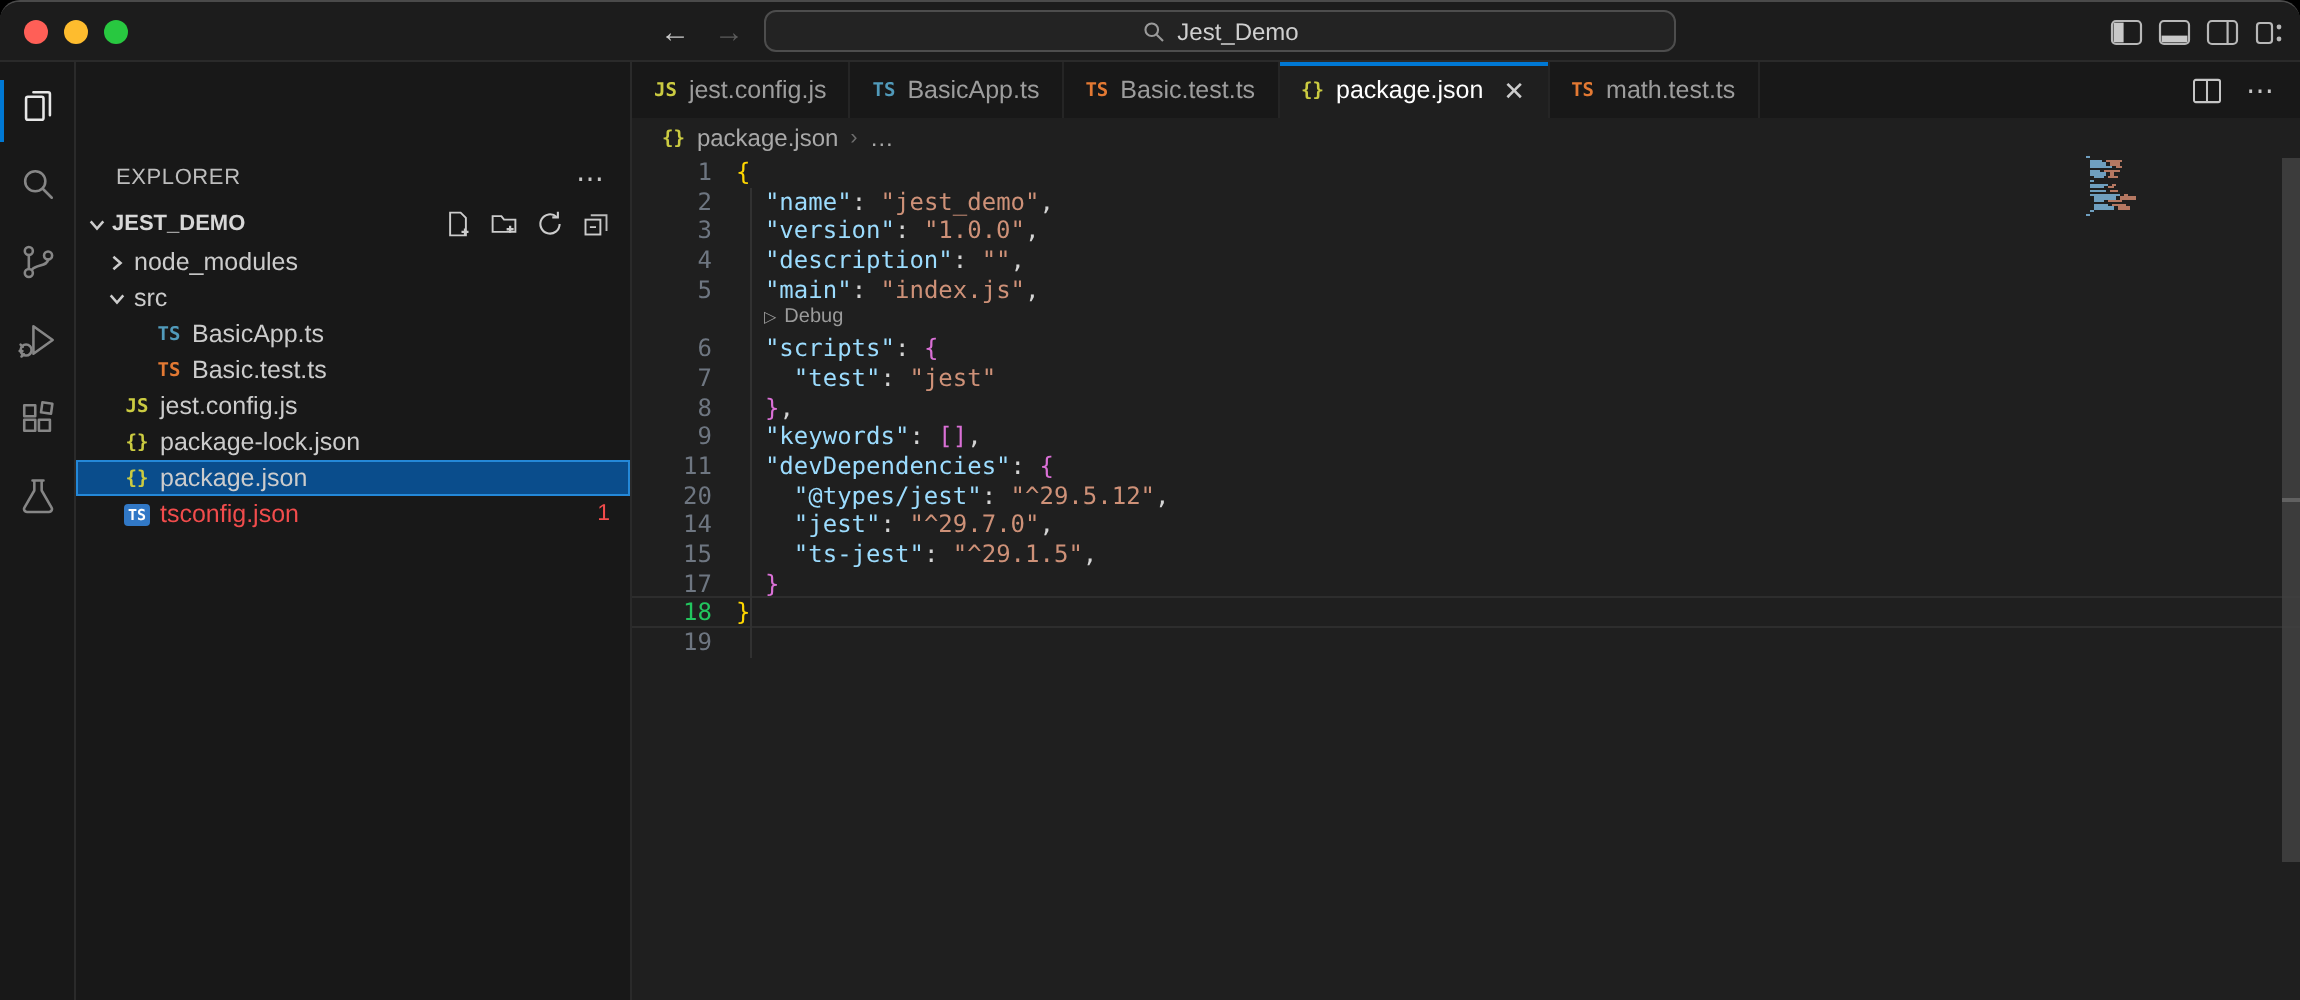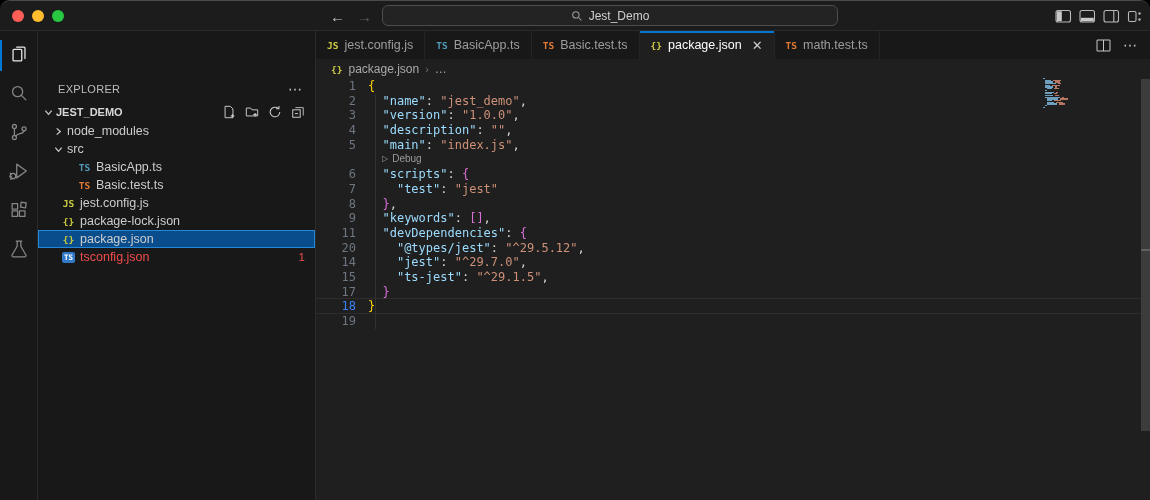--- a/index.html
+++ b/index.html
@@ -57,21 +57,21 @@
   .tab-actions { display:flex; align-items:center; gap:12px; padding-right:12px; }
   .tab-actions svg { stroke:#c5c5c5; cursor:pointer; }
 
   .breadcrumb { height:20px; display:flex; align-items:center; gap:6px; padding-left:15px; font-size:12px; color:#a9a9a9; }
   .breadcrumb .sep { color:#6e6e6e; font-size:11px; }
 
   
   .code { position:relative; font-family:"DejaVu Sans Mono", monospace; font-size:12px; line-height:14.7px; color:#d4d4d4; }
   .cline { display:flex; height:14.7px; position:relative; }
   .cline .ln { width:40px; flex:none; text-align:right; color:#6e7681; user-select:none; }
-  .cline.current .ln { color:#3b82f6; }
+  .cline.current .ln { color:#22c55e; }
   .cline.current::after { content:""; position:absolute; left:0; right:0; top:-1px; bottom:0; border-top:1px solid #2d2d2d; border-bottom:1px solid #2d2d2d; pointer-events:none; }
   .cline .txt { padding-left:12px; white-space:pre; }
   .lens-row { height:14.7px; display:flex; align-items:center; padding-left:66px; font-size:10px; color:#9b9b9b; font-family:"Liberation Sans", sans-serif; cursor:pointer; }
   .lens-row .play { font-size:8px; margin-right:4px; color:#9b9b9b; }
   .tk-k { color:#9cdcfe; } .tk-s { color:#ce9178; } .tk-p { color:#d4d4d4; }
   .tk-b1 { color:#ffd700; } .tk-b2 { color:#da70d6; }
   .indent-guide { position:absolute; width:1px; background:#313131; left:59px; }
 
   
   .minimap { position:absolute; top:47px; left:727px; width:60px; }

